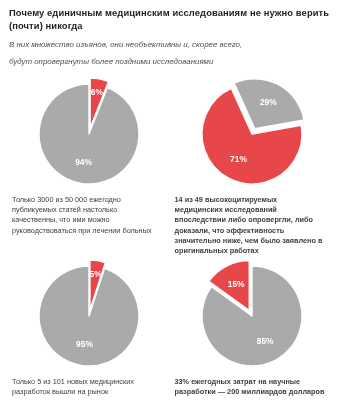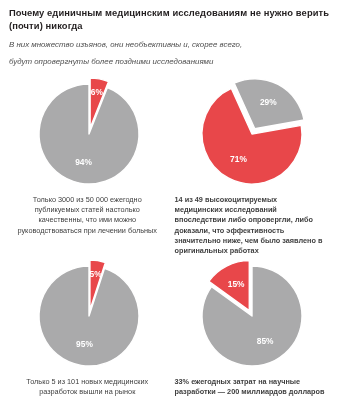--- a/index.html
+++ b/index.html
@@ -68,21 +68,21 @@
     text-anchor: middle;
     dominant-baseline: middle;
   }
   .caption {
     font-size: 7.3px;
     line-height: 10.2px;
     color: #3f3f3f;
     padding: 3px 6px 0 2px;
     min-height: 40px;
   }
-  .cell-left .caption { padding-left: 3px; text-align: center; }
+  .cell-left .caption { padding-left: 3px; }
   .cell-right .caption { padding-left: 2px; font-weight: bold; }
 </style>
 </head>
 <body>
 
 <div id="infographic">
 
   <h1 class="title">Почему единичным медицинским исследованиям не нужно верить (почти) никогда</h1>
   <p class="subtitle">В них множество изъянов, они необъективны и, скорее всего, будут опровергнуты более поздними исследованиями</p>
 

